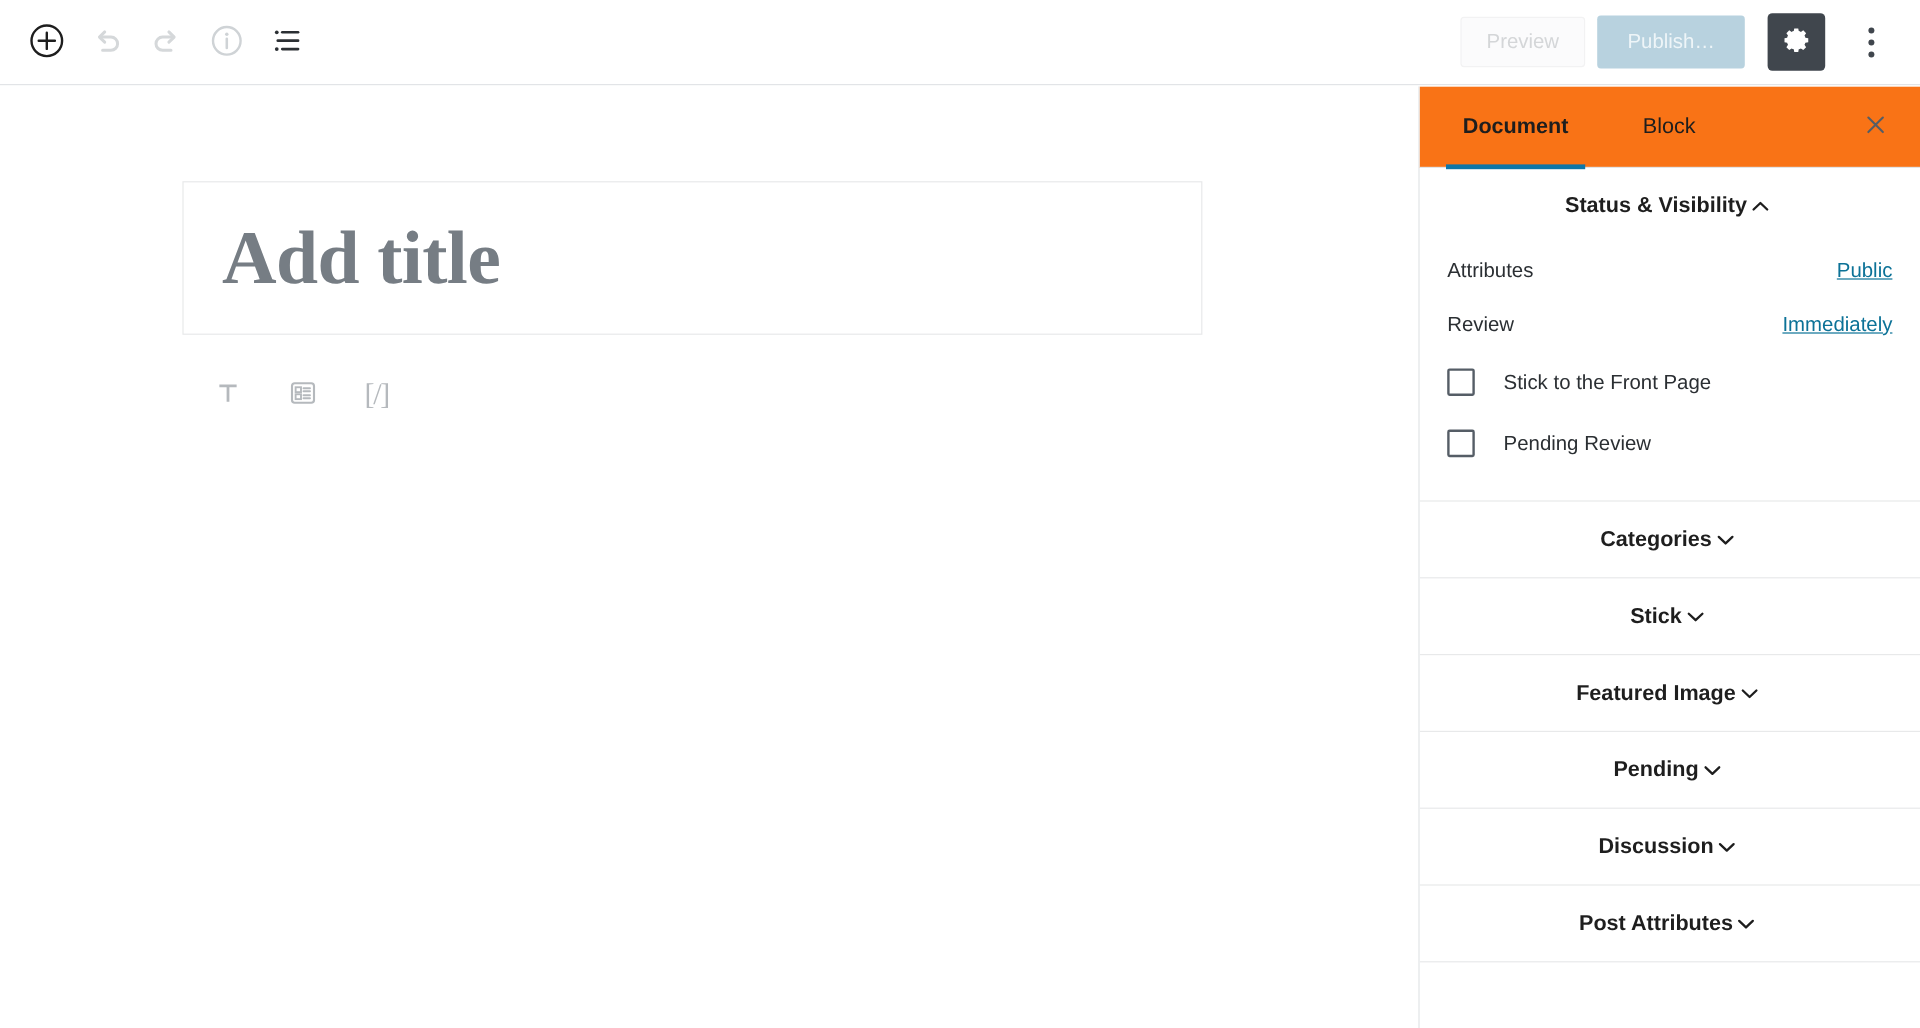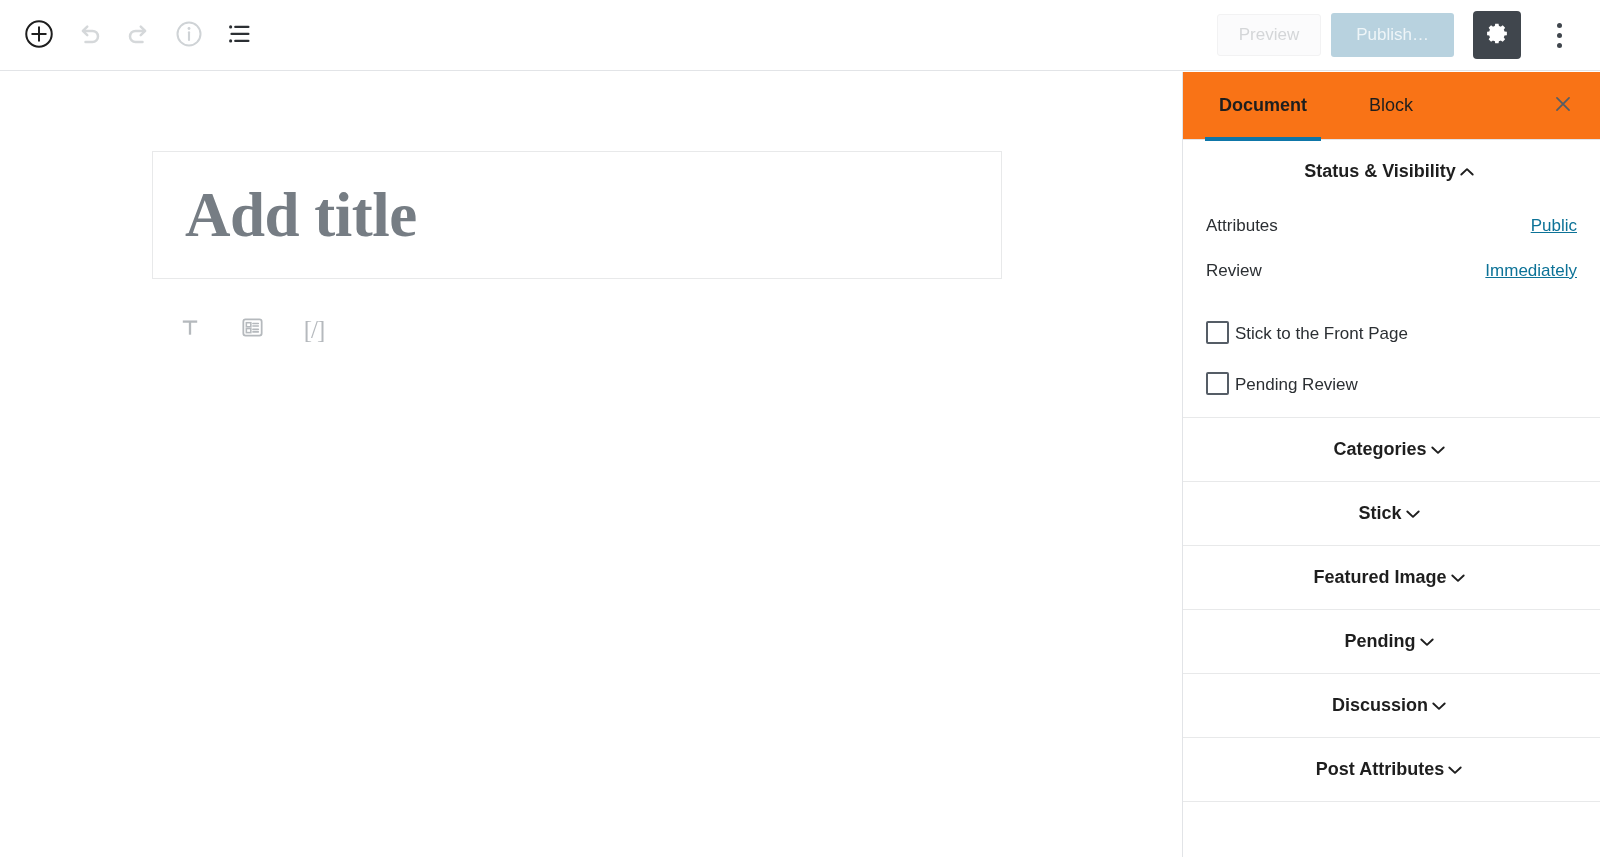--- a/index.html
+++ b/index.html
@@ -305,23 +305,23 @@
     text-decoration: underline;
     cursor: pointer;
     background: none;
     border: none;
     font-family: "Liberation Sans", sans-serif;
     padding: 0;
   }
 
   .check-row {
     display: flex;
-    align-items: flex-end;
+    align-items: center;
     height: 51px;
-    gap: 6px;
+    gap: 24px;
   }
 
   .checkbox {
     width: 23px;
     height: 23px;
     border: 2px solid #555d66;
     border-radius: 2px;
     background: #ffffff;
     cursor: pointer;
     flex: 0 0 auto;

